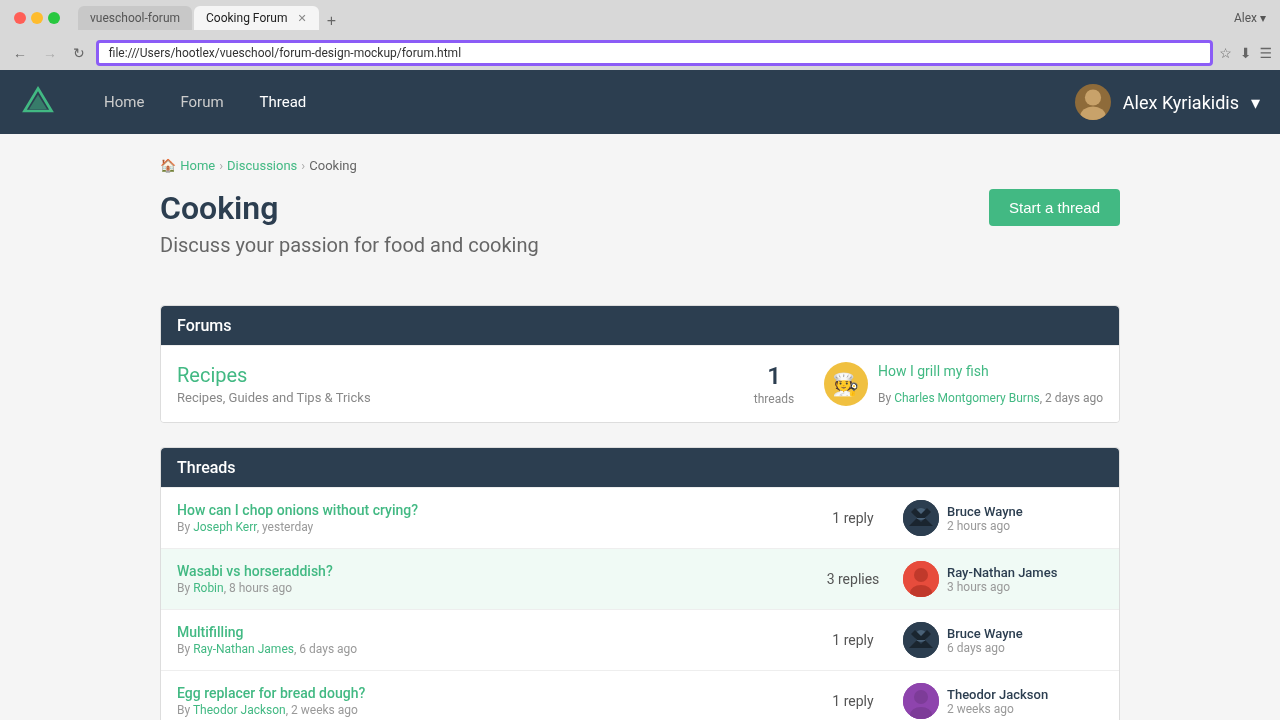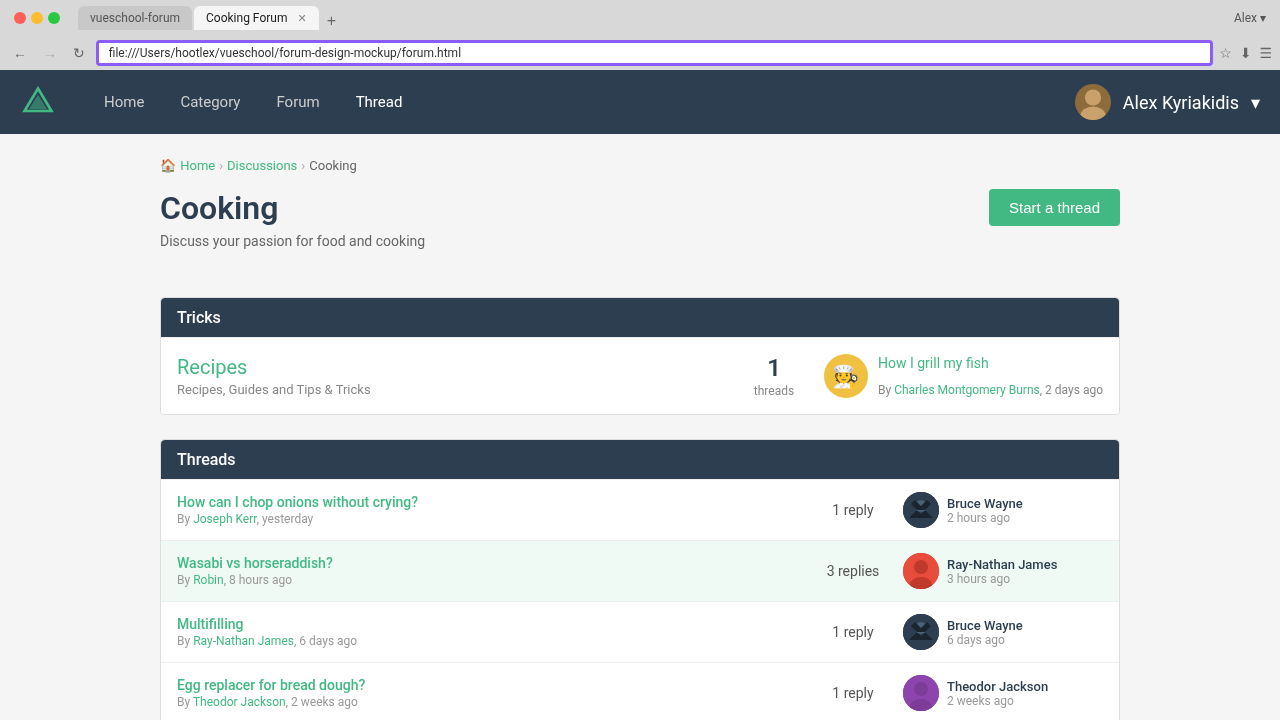--- a/index.html
+++ b/index.html
@@ -36,21 +36,21 @@
     .nav-link.active { color: white; }
     .nav-user { margin-left: auto; display: flex; align-items: center; gap: 12px; color: white; font-size: 18px; cursor: pointer; }
     .nav-avatar { width: 36px; height: 36px; border-radius: 50%; background: #8e6b3a; overflow: hidden; display: flex; align-items: center; justify-content: center; }
 
     
     .main-content { max-width: 1000px; margin: 0 auto; padding: 24px 20px; }
     .breadcrumb { font-size: 13px; color: #666; margin-bottom: 16px; display: flex; align-items: center; gap: 4px; }
     .breadcrumb a { color: #42b983; text-decoration: none; }
     .breadcrumb-sep { color: #aaa; }
     .page-title { font-size: 32px; font-weight: 600; color: #2c3e50; margin-bottom: 6px; }
-    .page-subtitle { font-size: 14px; color: #666; margin-bottom: 24px; }
+    .page-subtitle { font-size: 20px; color: #666; margin-bottom: 24px; }
     .page-header-row { display: flex; justify-content: space-between; align-items: flex-start; margin-bottom: 24px; }
     .start-thread-btn { background: #42b983; color: white; border: none; border-radius: 4px; padding: 10px 20px; font-size: 15px; cursor: pointer; white-space: nowrap; }
 
     
     .section-header { background: #2c3e50; color: white; padding: 10px 16px; border-radius: 4px 4px 0 0; font-size: 16px; font-weight: 500; }
 
     
     .forums-section { margin-bottom: 24px; border: 1px solid #ddd; border-radius: 4px; overflow: hidden; }
     .forum-row { display: flex; align-items: center; background: white; padding: 16px; border-top: 1px solid #eee; }
     .forum-info { flex: 1; }
@@ -127,21 +127,20 @@
   <div class="logo">
     <div class="logo-icon">
       <svg viewBox="0 0 40 40" xmlns="http://www.w3.org/2000/svg">
         <polygon points="20,5 35,30 5,30" fill="none" stroke="#42b983" stroke-width="3"></polygon>
         <polygon points="20,12 30,28 10,28" fill="#42b983" opacity="0.5"></polygon>
       </svg>
     </div>
   </div>
   <div class="nav-links">
     <a class="nav-link">Home</a>
-    <a class="nav-link">Category</a>
     <a class="nav-link">Forum</a>
     <a class="nav-link active">Thread</a>
   </div>
   <div class="nav-user">
     <div class="nav-avatar">
       <svg viewBox="0 0 40 40" xmlns="http://www.w3.org/2000/svg">
         <circle cx="20" cy="15" r="9" fill="#c8a26a"></circle>
         <ellipse cx="20" cy="35" rx="14" ry="10" fill="#c8a26a"></ellipse>
       </svg>
     </div>
@@ -163,21 +162,21 @@
 
   <div class="page-header-row">
     <div>
       <h1 class="page-title">Cooking</h1>
       <p class="page-subtitle">Discuss your passion for food and cooking</p>
     </div>
     <button class="start-thread-btn">Start a thread</button>
   </div>
 
   <div class="forums-section">
-    <div class="section-header">Tricks</div>
+    <div class="section-header">Forums</div>
     <div class="forum-row">
       <div class="forum-info">
         <a href="#" class="forum-name">Recipes</a>
         <div class="forum-desc">Recipes, Guides and Tips &amp; Tricks</div>
       </div>
       <div class="forum-stats">
         <span class="forum-count">1</span>
         <span class="forum-count-label">threads</span>
       </div>
       <div class="forum-latest">

